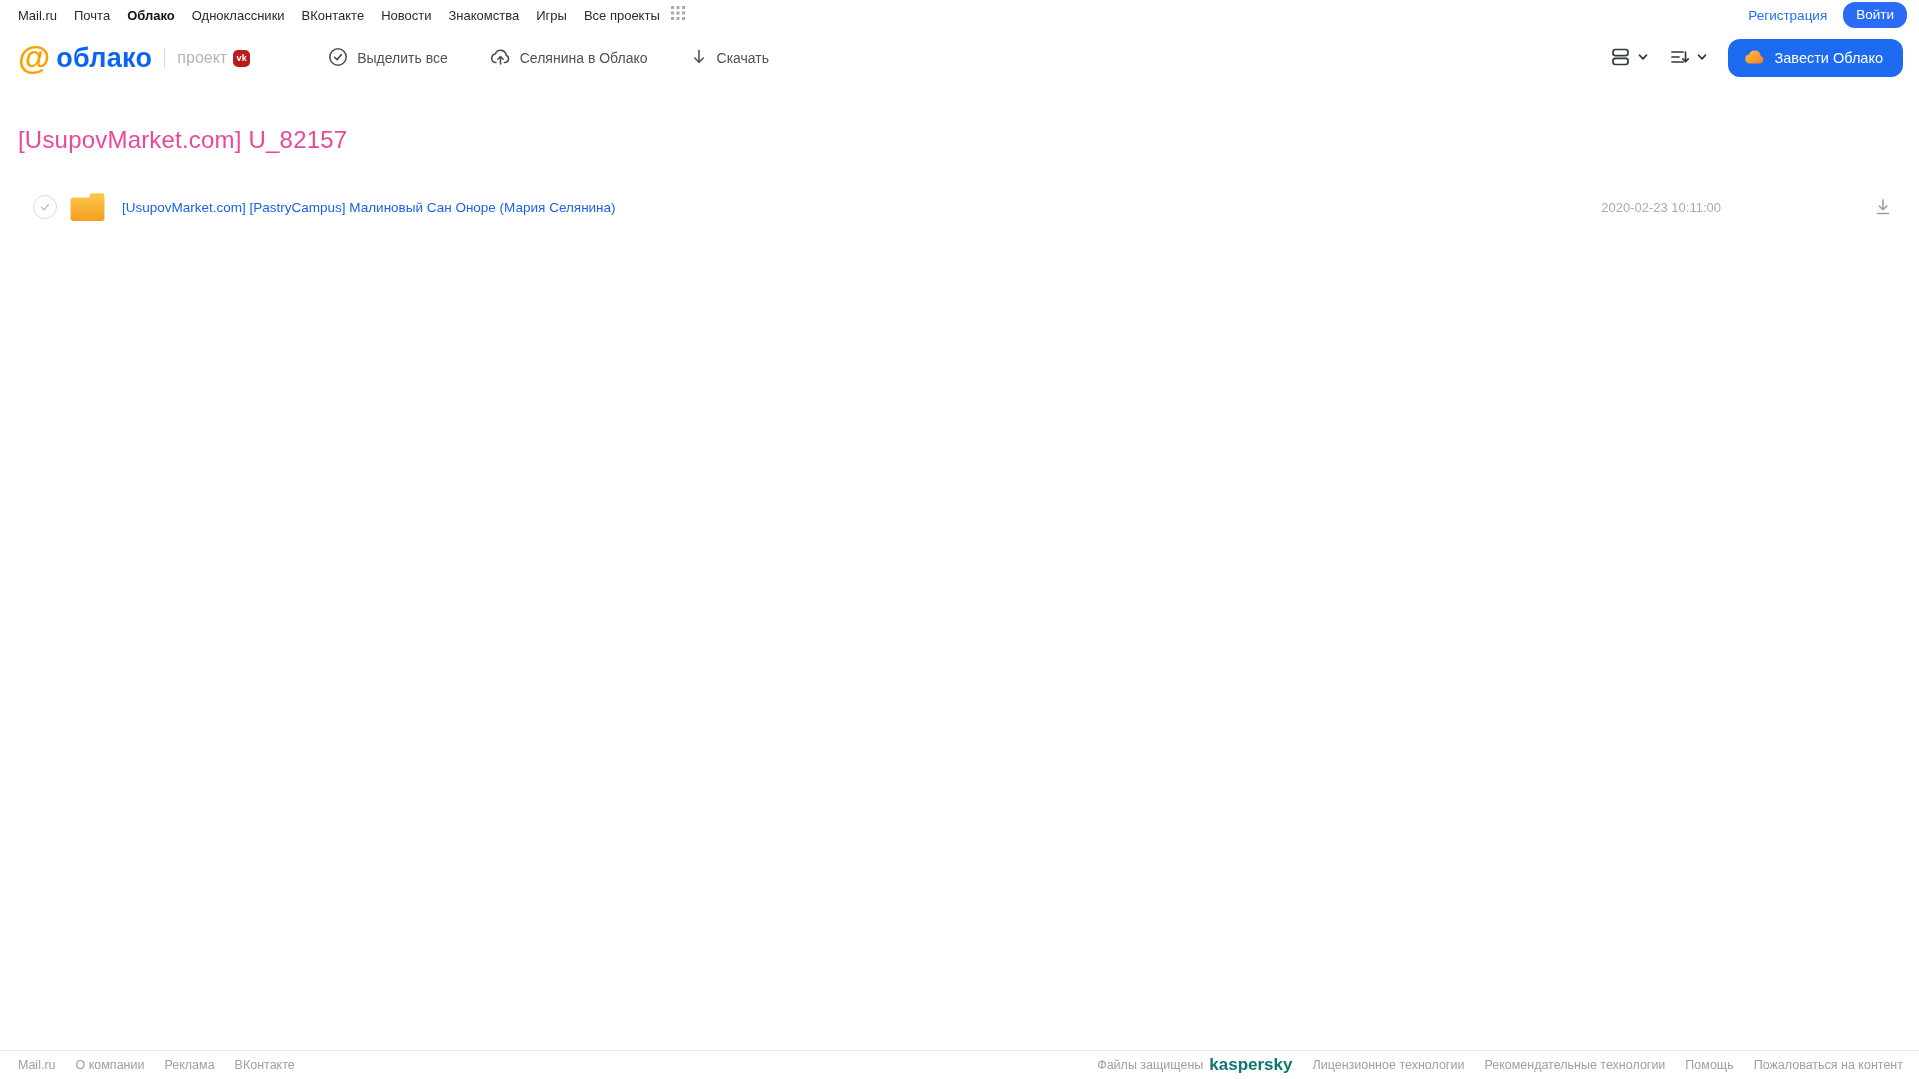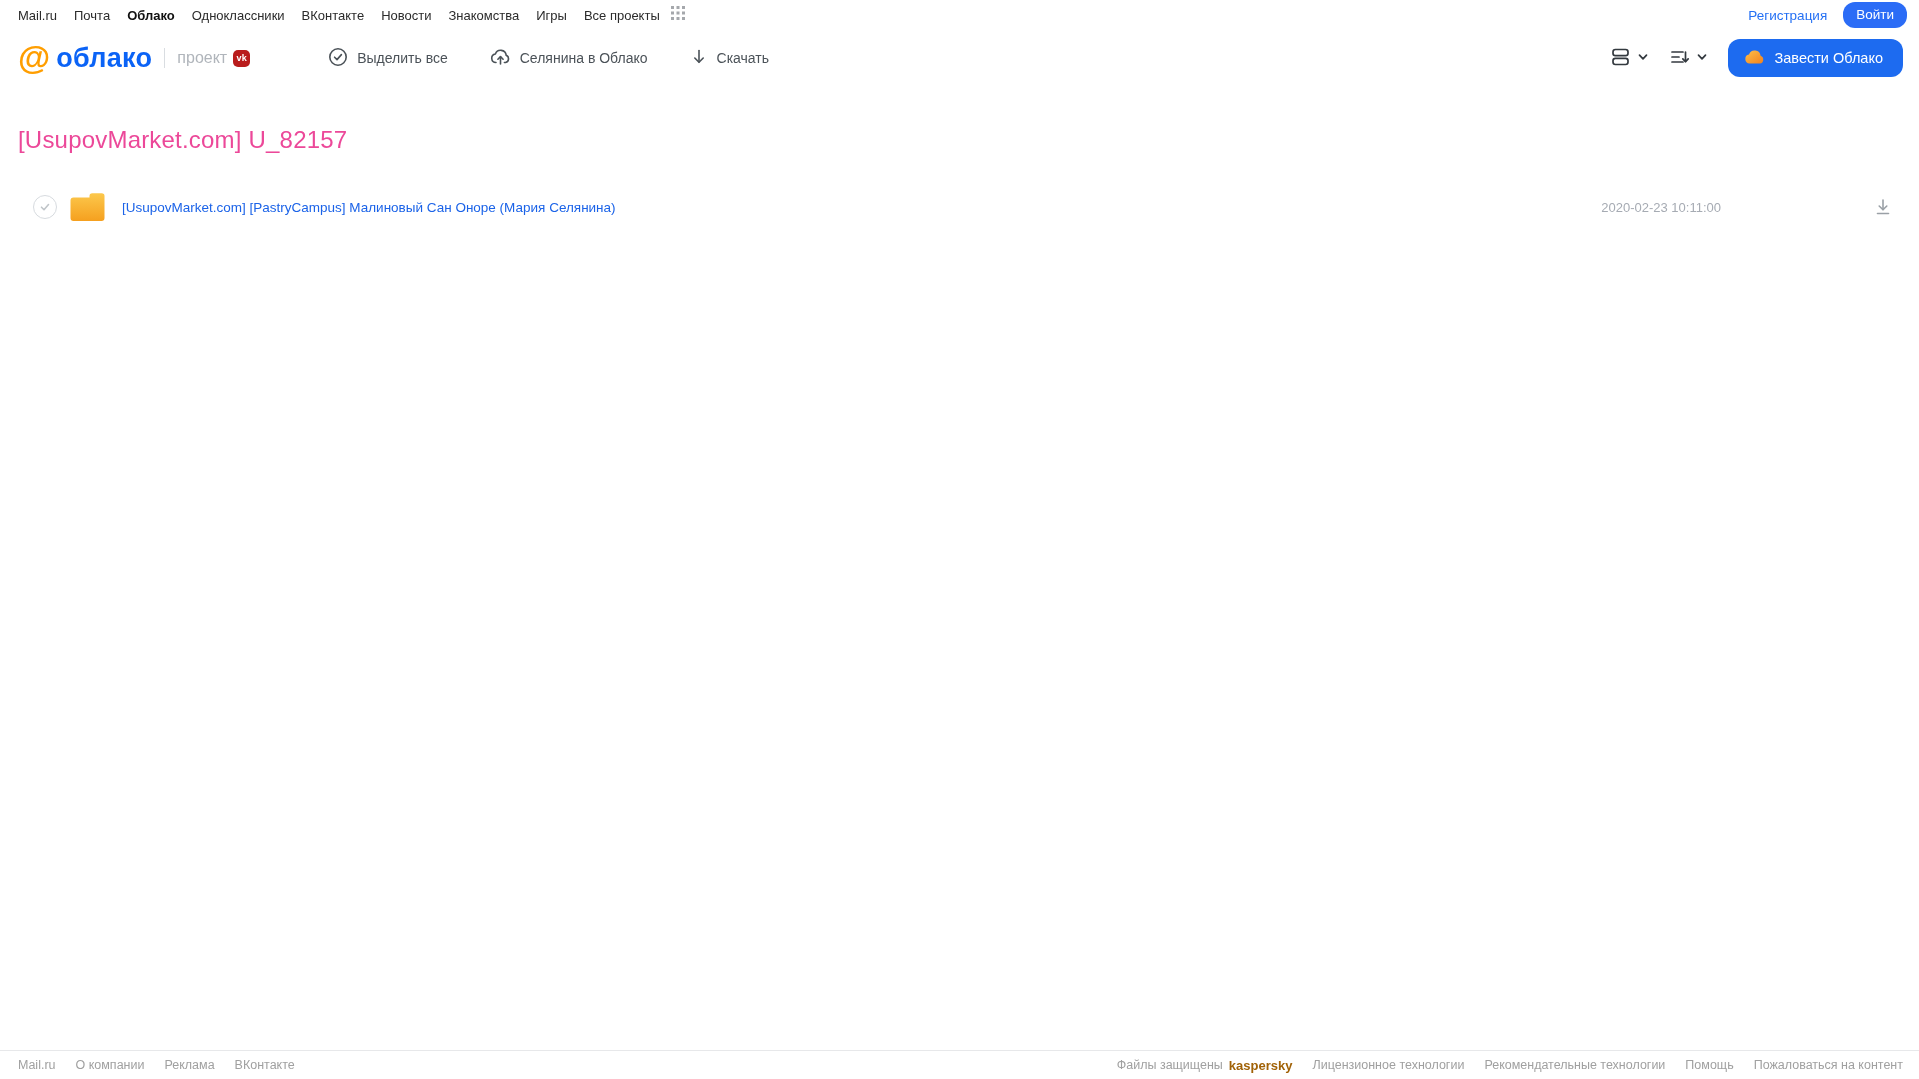--- a/index.html
+++ b/index.html
@@ -59,21 +59,21 @@
   .row-dl { margin:0 26px 0 152px; background:none; border:none; cursor:pointer;
             display:flex; align-items:center; }
 
   
   .footer { position:absolute; left:0; right:0; bottom:0; height:29px;
             border-top:1px solid #e7e8ea; display:flex; align-items:center;
             justify-content:space-between; padding:0 16px 0 18px; background:#fff; }
   .f-left, .f-right { display:flex; align-items:center; gap:20px; }
   .f-link { color:#a0a0a0; font-size:12.5px; cursor:pointer; white-space:nowrap; }
   .f-static { color:#a0a0a0; font-size:12.5px; white-space:nowrap; }
-  .kasp { color:#a16207; font-weight:700; font-size:13px; margin-left:-14px; cursor:pointer; }
+  .kasp { color:#0f766e; font-weight:700; font-size:17px; margin-left:-14px; cursor:pointer; }
 </style>
 </head>
 <body>
 
 <div class="topbar">
   <div class="topbar-left">
     <nav class="tb-links">
 
     <a class="tb-link">Mail.ru</a>
         <a class="tb-link">Почта</a>

